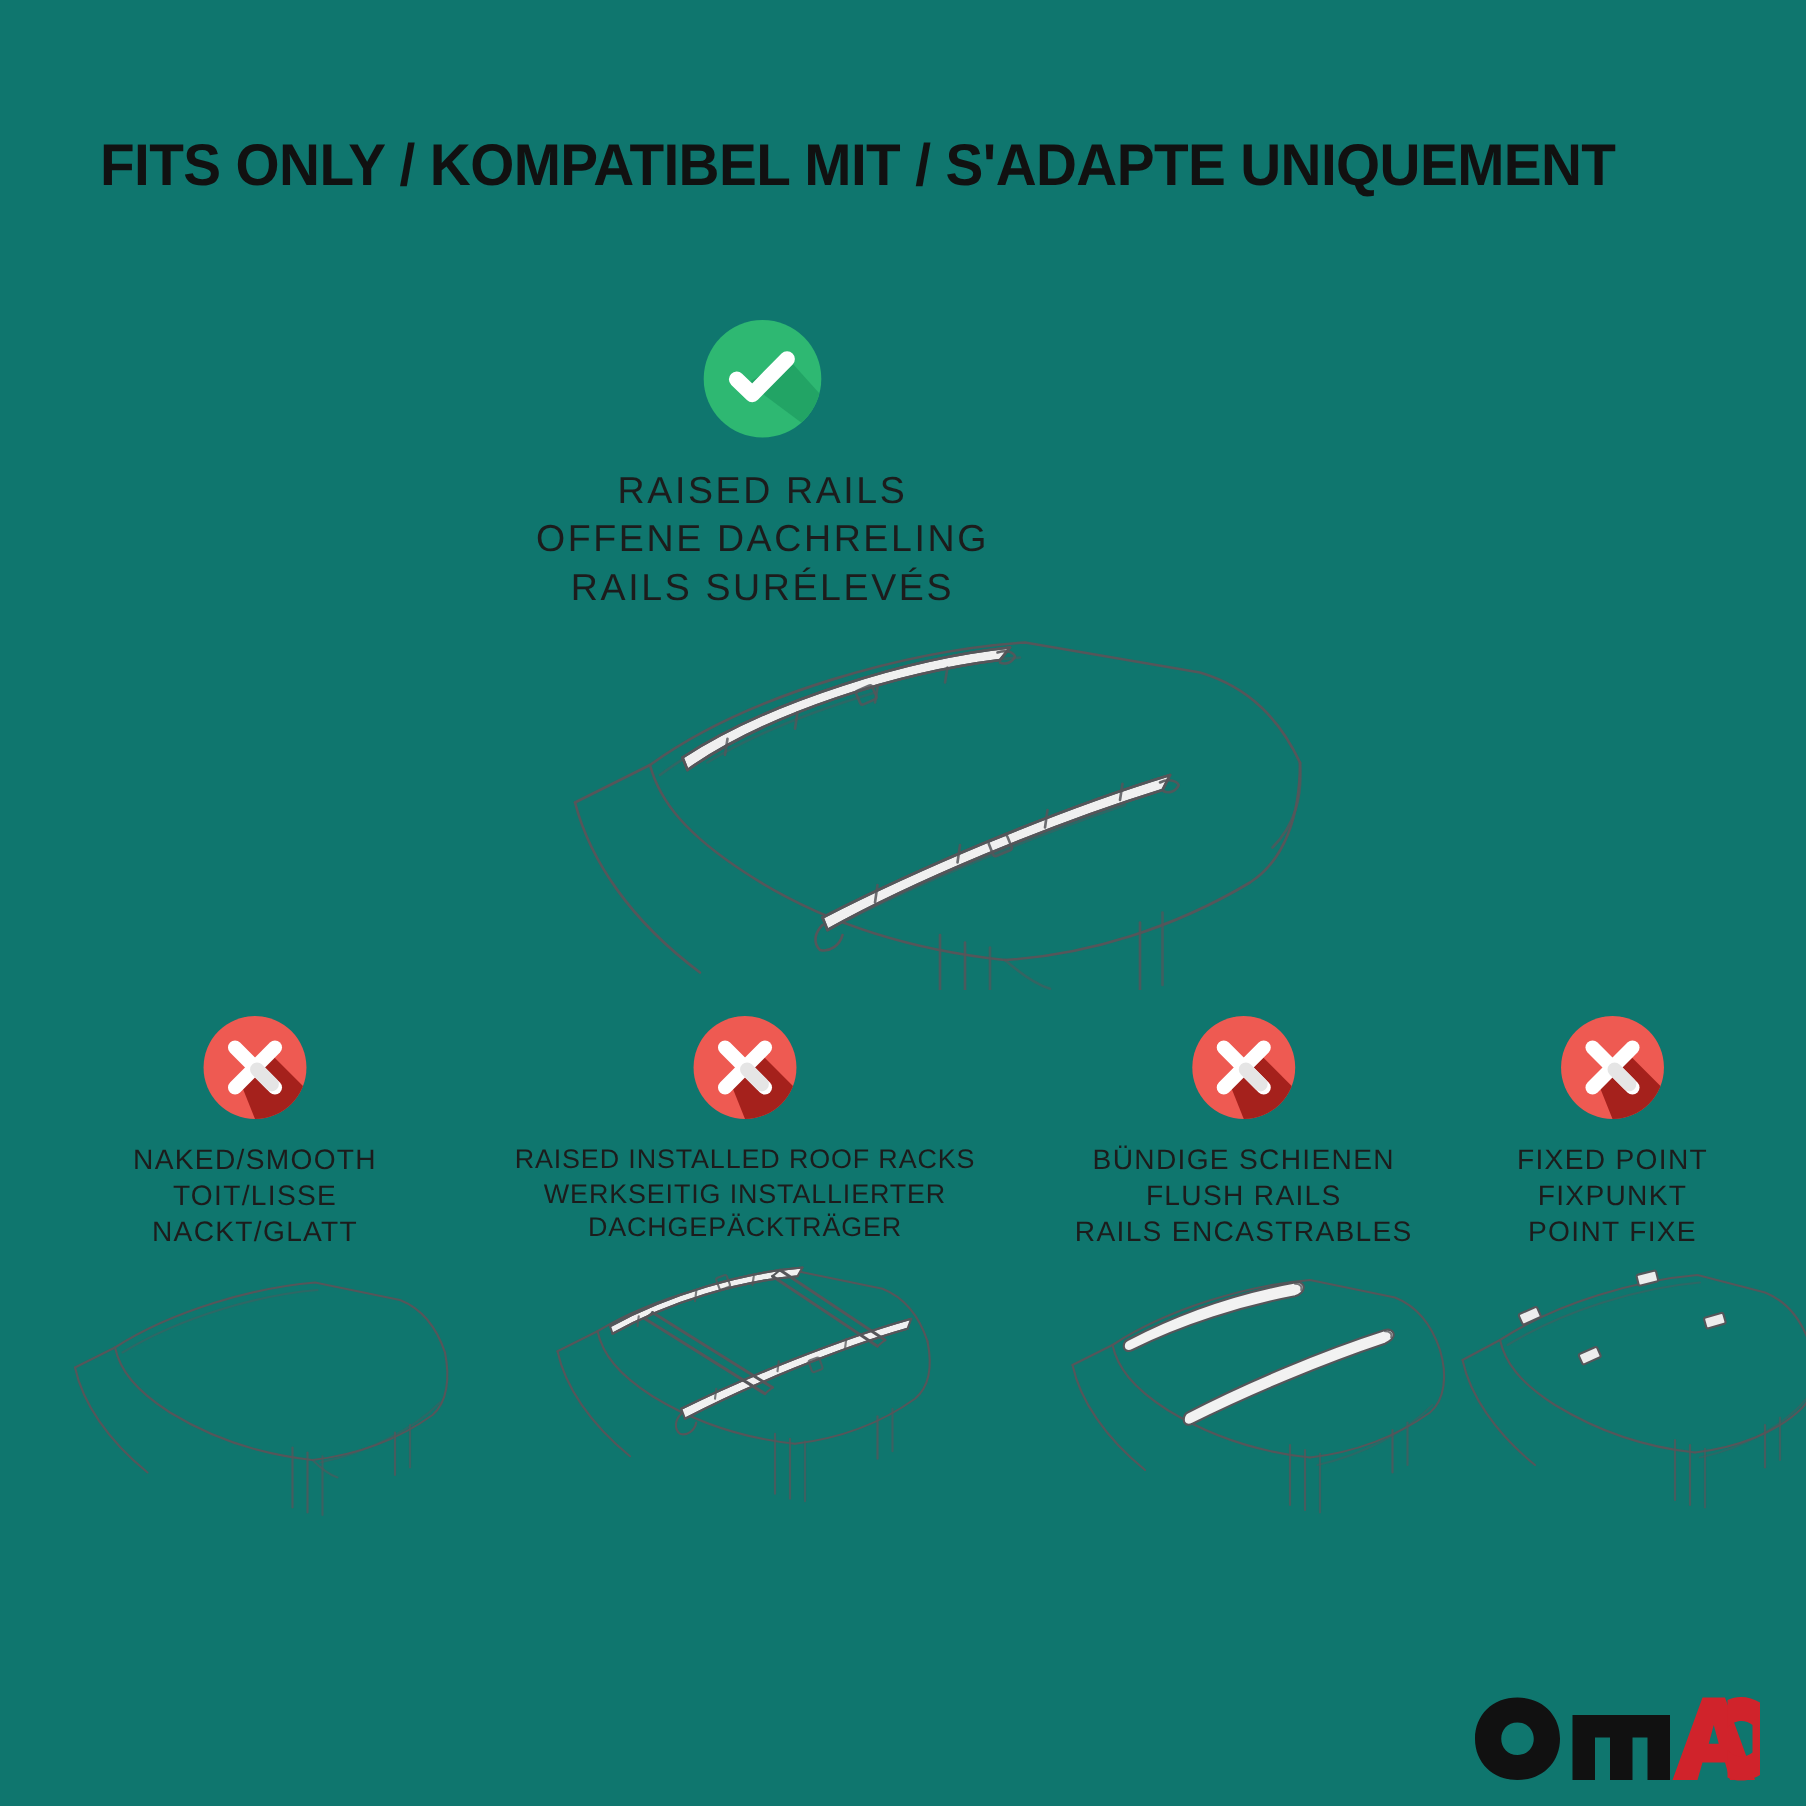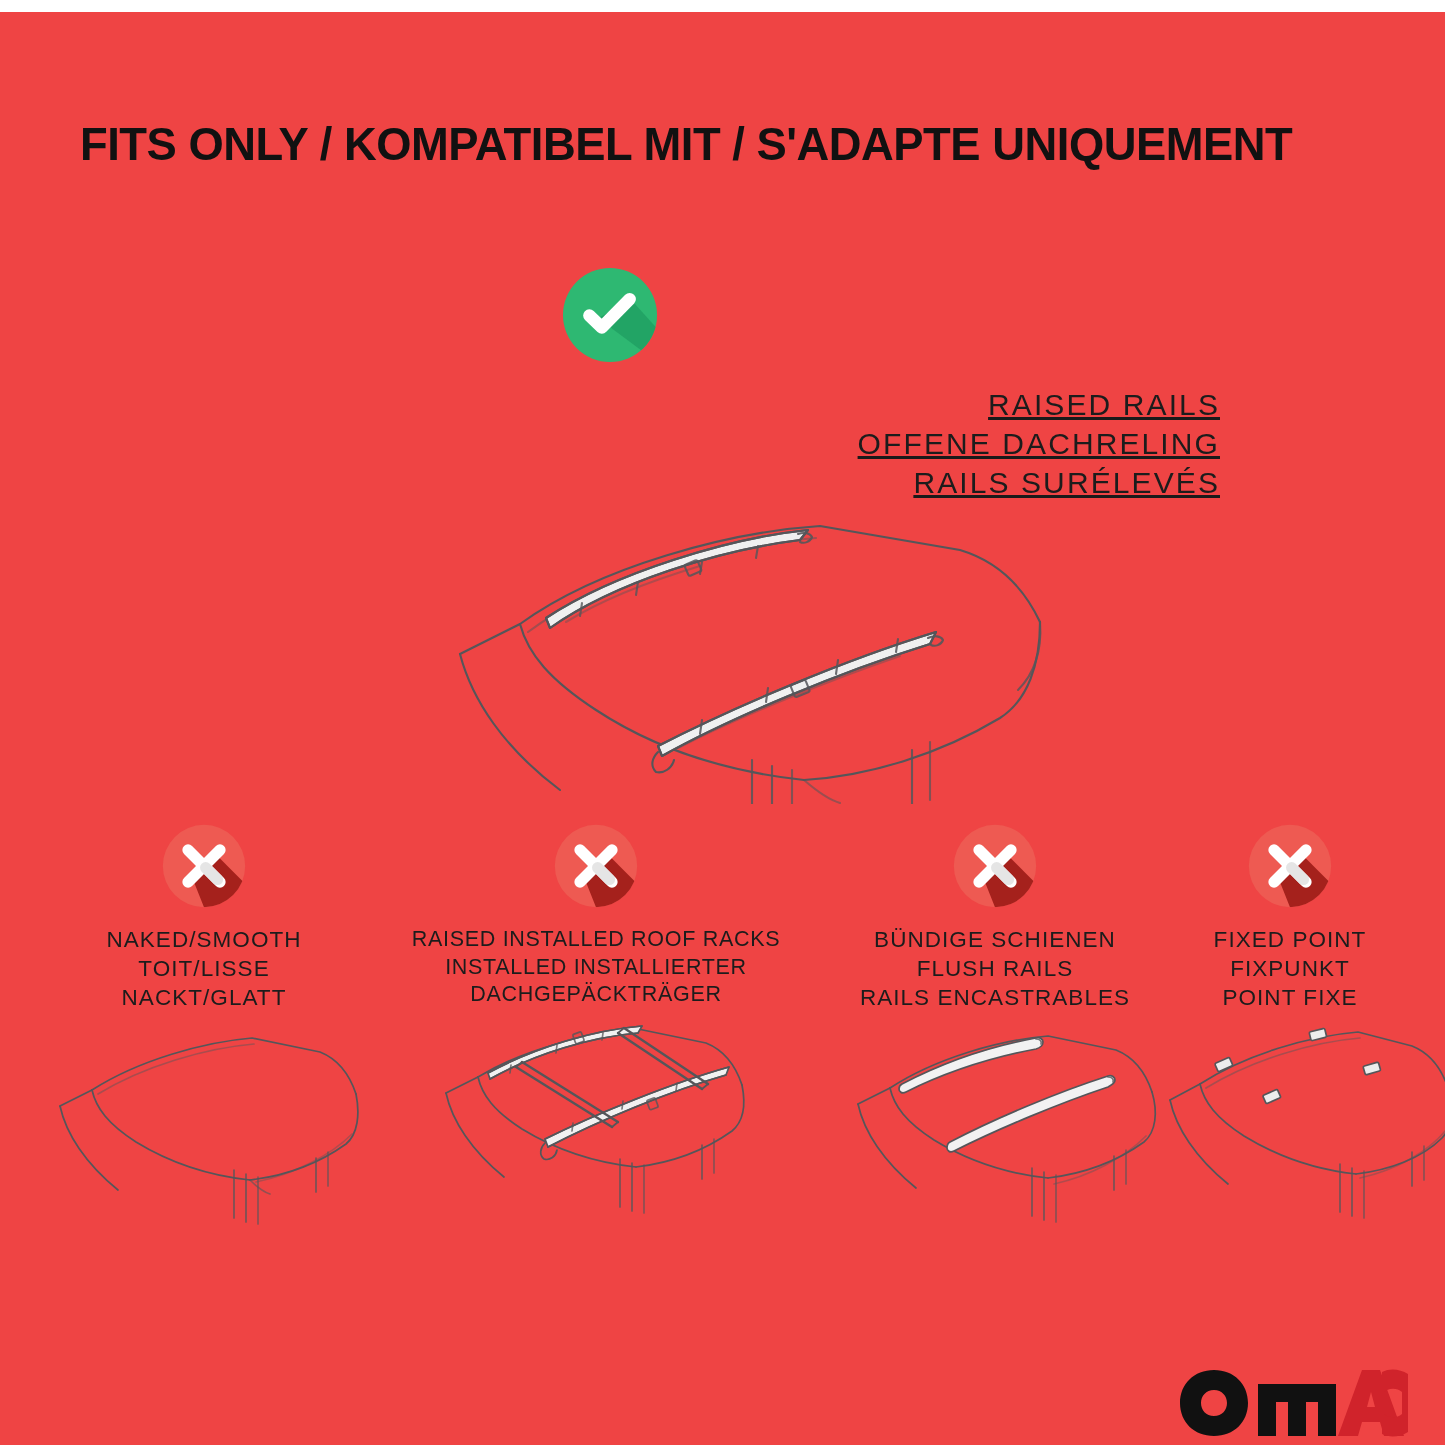--- a/index.html
+++ b/index.html
@@ -1,30 +1,30 @@
 <!DOCTYPE html>
 <html><head>
 <meta charset="utf-8">
 <style>
   html,body{margin:0;padding:0;background:#ffffff;}
   body{width:1445px;height:1445px;position:relative;overflow:hidden;
        font-family:"Liberation Sans","DejaVu Sans",sans-serif;color:#1a1a1a;}
 
-  .stage{position:absolute;inset:0;background:#ef4444;margin-top:12px;}
+  .stage{position:absolute;inset:0;background:#0f766e;}
 
   
   .title{
     position:absolute;left:80px;top:104px;width:1300px;
     font-size:47px;font-weight:700;letter-spacing:-0.5px;
     color:#111111;white-space:nowrap;
     transform:scaleX(0.965);transform-origin:left center;
   }
 
   
-  .fits-block{position:absolute;left:0;top:255px;width:1220px;text-align:right;text-decoration:underline;}
+  .fits-block{position:absolute;left:0;top:255px;width:1220px;text-align:center;}
 
   .check-icon{width:96px;height:96px;display:block;margin:0 auto;}
 
   .fits-text{
     margin-top:22px;
     font-size:30px;font-weight:300;letter-spacing:2.1px;line-height:1.30;
     color:#1c1c1c;
   }
   .fits-text div{white-space:nowrap;}
 
@@ -198,21 +198,21 @@
         <g stroke="#ffffff" stroke-width="13.5" stroke-linecap="round">
           <line x1="31" y1="31" x2="69" y2="69"></line>
           <line x1="69" y1="31" x2="31" y2="69"></line>
         </g>
         <g stroke="#e3e3e3" stroke-width="13.5" stroke-linecap="round" opacity="0.9">
           <line x1="52" y1="52" x2="66" y2="66"></line>
         </g>
       </svg>
       <div class="col-text">
         <div>RAISED INSTALLED ROOF RACKS</div>
-        <div>INSTALLED INSTALLIERTER</div>
+        <div>WERKSEITIG INSTALLIERTER</div>
         <div>DACHGEPÄCKTRÄGER</div>
       </div>
       <svg class="col-art" width="340" height="226" viewBox="0 0 340 226">
         <g fill="none" stroke="#55565a" stroke-width="1.7" stroke-linecap="round" stroke-linejoin="round">
 
           <path d="M52 58 C98 30 162 14 212 10 L280 24 C300 32 310 48 316 66"></path>
           <path d="M52 58 L20 74"></path>
           <path d="M52 58 C56 76 68 92 96 110 C132 132 172 144 210 148"></path>
           <path d="M210 148 C244 144 278 132 306 112 C318 102 320 86 316 66"></path>
           <path d="M20 74 C26 102 46 132 78 158"></path>

